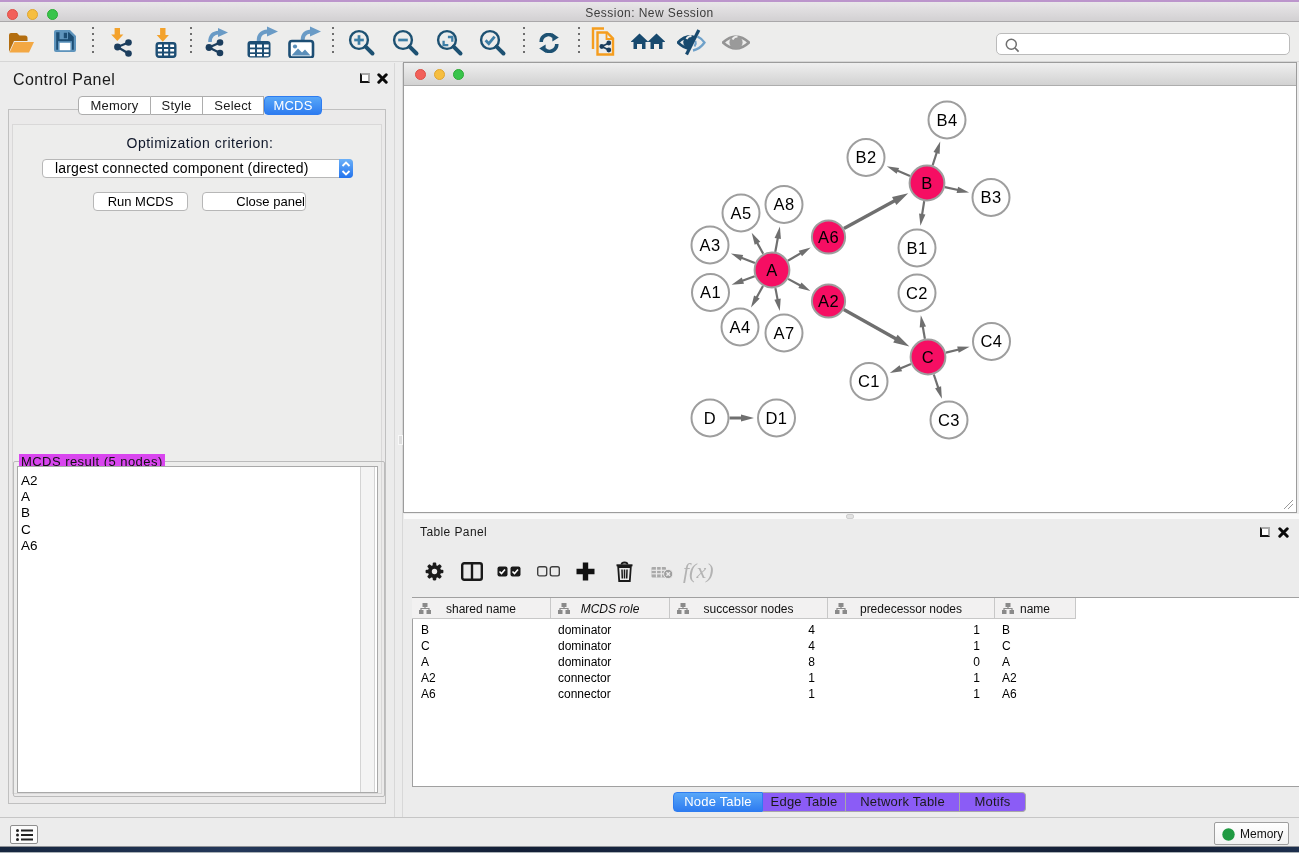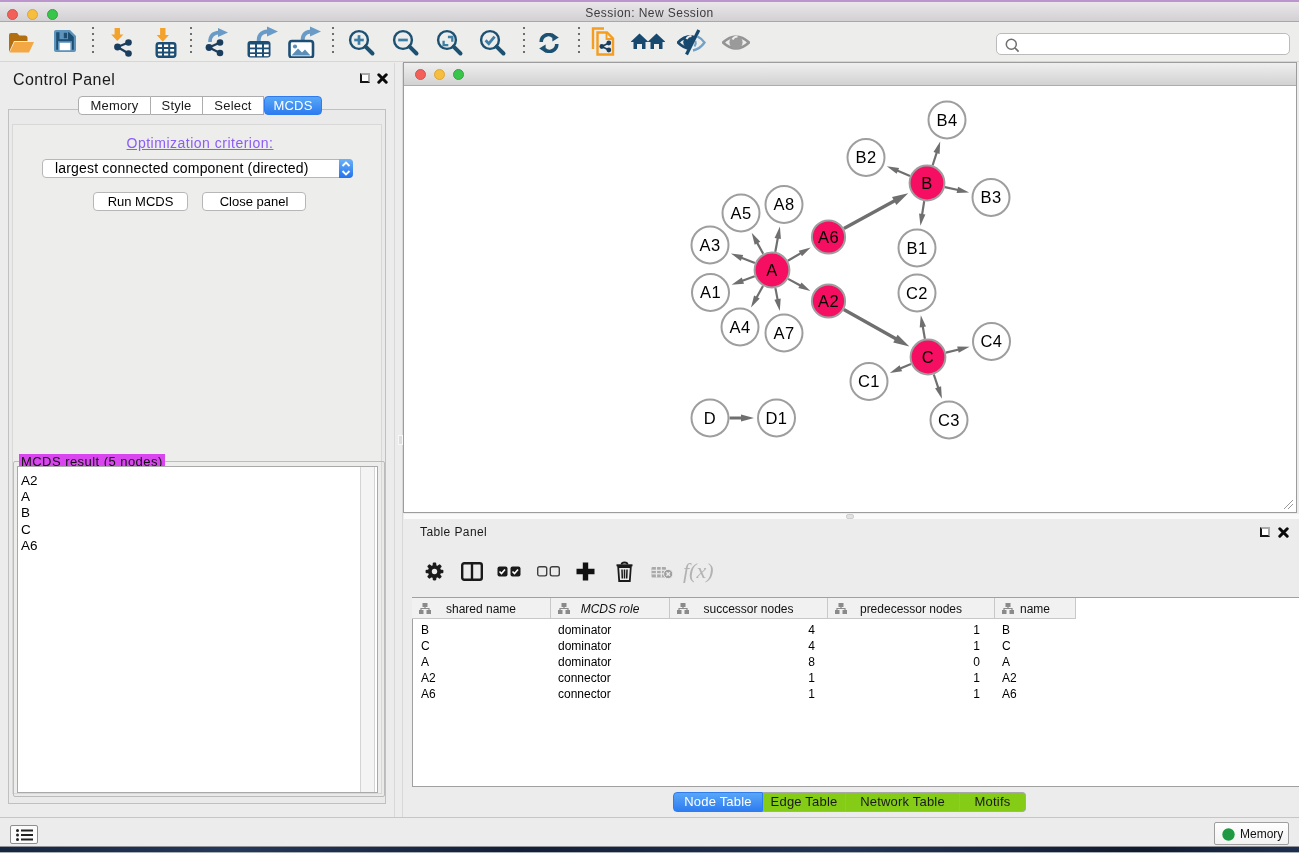--- a/index.html
+++ b/index.html
@@ -18,21 +18,21 @@
   #searchbox { position:absolute; left:996px; top:11px; width:294px; height:22px; background:#fff;
     border:1px solid #bbbbbb; border-radius:5px; }
 
   
   #cp-title { left:13px; top:71px; font-size:16px; letter-spacing:0.4px; color:#1a1a1a; }
   .winbtn-sq { width:10px; height:10px; background:#fff; border-left:2px solid #151515; border-bottom:2px solid #151515; border-top:2px solid #a9a9a9; border-right:2px solid #a9a9a9; }
   #cp-content { left:8px; top:109px; width:378px; height:695px; border:1px solid #c0c0c0; background:#ebeaea; }
   #cp-inner { left:12px; top:124px; width:370px; height:670px; border:1px solid #d9d8d8; background:#ededec; }
   .tab { position:absolute; top:96px; height:19px; background:#fff; border:1px solid #adadad; font-size:13px; letter-spacing:0.2px;
      color:#1a1a1a; text-align:center; line-height:17px; }
-  #opt-label { left:12px; top:135px; width:376px; text-align:center; font-size:14px; letter-spacing:0.5px; color:#8b5cf6;text-decoration:underline; }
+  #opt-label { left:12px; top:135px; width:376px; text-align:center; font-size:14px; letter-spacing:0.5px; color:#0f172a; }
   #dropdown { left:42px; top:159px; width:311px; height:19px; background:#fff; border:1px solid #b7b7b7; border-radius:4px; font-size:14px; letter-spacing:0.18px; color:#000; line-height:16px; padding-left:12px; }
   #dd-spin { left:339px; top:159px; width:14px; height:19px; border-radius:0 4px 4px 0; background:linear-gradient(#6cb1f8,#2273ee); }
   .btn { position:absolute; height:19px; background:#fff; border:1px solid #b7b7b7; border-radius:4px;
      font-size:13px; color:#000; text-align:center; line-height:17px; }
   #fieldset { left:13px; top:461px; width:372px; height:336px; border:1px solid #bbbbbb; border-radius:2px; }
   #fs-legend { left:19px; top:454px; background:#d946ef; padding:0 2px; font-size:13px; letter-spacing:0.45px; color:#111; }
   #mcds-list { left:17px; top:466px; width:361px; height:327px; background:#fff; border:1px solid #a9a9a9; }
   #mcds-text { left:21px; top:473px; font-size:13.5px; color:#000; line-height:16.2px; }
   #mcds-sb { left:360px; top:467px; width:15px; height:325px; background:#f4f4f4; border-left:1px solid #d4d4d4; border-right:1px solid #d4d4d4; }
 
@@ -44,21 +44,21 @@
   #nw-titlebar { left:0px; top:0px; width:892px; height:23px; background:linear-gradient(#efefef,#d2d2d2); border-bottom:1px solid #adadad; }
   #nw-title { position:absolute; top:4px; left:0; width:892px; text-align:center; font-size:13px; letter-spacing:0.75px; color:#2a2a2a; }
 
   
   #tp-title { left:420px; top:525px; font-size:12px; letter-spacing:0.4px; color:#1a1a1a; }
   #tp-table { left:412px; top:597px; width:1016px; height:190px; background:#fff; border:1px solid #a0a0a0; }
   .th { position:absolute; top:0px; height:21px; background:#f2f1f1; border-right:1px solid #c8c8c8; border-bottom:1px solid #c8c8c8; }
   .th .lbl { position:absolute; top:4px; left:0; width:100%; text-align:center; font-size:12px; color:#111; }
   .td { position:absolute; font-size:12px; color:#000; height:16px; line-height:16px; }
   .tdr { text-align:right; }
-  .btab { position:absolute; top:792px; height:20px; background:#84cc16; border:1px solid #a8a8a8; font-size:13px; letter-spacing:0.2px; color:#1a1a1a; text-align:center; line-height:18px; }
+  .btab { position:absolute; top:792px; height:20px; background:#8b5cf6; border:1px solid #a8a8a8; font-size:13px; letter-spacing:0.2px; color:#1a1a1a; text-align:center; line-height:18px; }
   #statusbar { left:0; top:817px; width:1299px; height:29px; background:#ececec; border-top:1px solid #c6c6c6; }
   #wallpaper { left:0; top:846px; width:1299px; height:7px; background:linear-gradient(#8f9297 0,#8f9297 0.5px,transparent 1px), linear-gradient(0deg,#aab1b6 0,#aab1b6 1px,transparent 1px), linear-gradient(90deg,#16263f,#24385a 18%,#121e35 40%,#203354 65%,#101a2e 88%,#1d2f4e); }
   #membtn { position:absolute; left:1214px; top:822px; width:75px; height:23px; background:linear-gradient(#fefefe,#f2f2f2); border:1px solid #9e9e9e; border-radius:2px; font-size:12px; color:#111; }
   #listbtn { position:absolute; left:10px; top:825px; width:28px; height:19px; background:#fbfbfb; border:1px solid #8e8e8e; border-radius:2px; }
 </style>
 </head>
 <body>
 <div id="titlebar" class="abs">
   <div class="tl" style="left:7px; background:#f2605a; border:0.5px solid #dd4f46;"></div>
   <div class="tl" style="left:27px; background:#f6be3f; border:0.5px solid #e0a52f;"></div>
@@ -231,21 +231,21 @@
 <div class="tab" style="left:264px; width:58px; background:linear-gradient(#58a7f8,#2e7cf0); color:#fff; border:1px solid #2e7cf0; border-radius:4px;">MCDS</div>
 <div id="opt-label" class="abs">Optimization criterion:</div>
 <div id="dropdown" class="abs">largest connected component (directed)</div>
 <div id="dd-spin" class="abs">
   <svg width="14" height="19" viewBox="0 0 14 19">
     <path d="M3.5,7 L7,3.5 L10.5,7" fill="none" stroke="#fff" stroke-width="1.8"></path>
     <path d="M3.5,12 L7,15.5 L10.5,12" fill="none" stroke="#fff" stroke-width="1.8"></path>
   </svg>
 </div>
 <div class="btn abs" style="left:93px; top:192px; width:95px;">Run MCDS</div>
-<div class="btn abs" style="left:202px; top:192px; width:104px;">Close panel</div>
+<div class="btn abs" style="left:202px; top:192px; width:104px;text-align:right;">Close panel</div>
 <div id="fieldset" class="abs"></div>
 <div id="fs-legend" class="abs">MCDS result (5 nodes)</div>
 <div id="mcds-list" class="abs"></div>
 <div id="mcds-sb" class="abs"></div>
 <div id="mcds-text" class="abs">A2<br>A<br>B<br>C<br>A6</div>
 
 <div id="vsplit" class="abs"></div>
 <div class="abs" style="left:398px;top:435px;width:5px;height:10px;background:#dedede;border:1px solid #f8f8f8;"></div>
 <div class="abs" style="left:404px;top:514px;width:895px;height:5px;background:#fafafa;"></div>
 <div class="abs" style="left:846px;top:513.5px;width:8px;height:5px;background:#e2e2e2;border:1px solid #cfcfcf;border-radius:2px;"></div>

